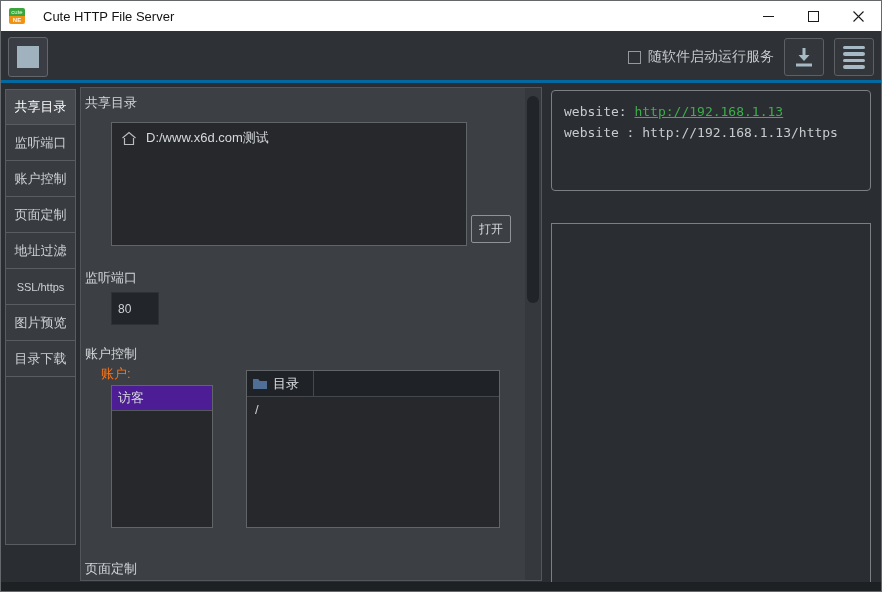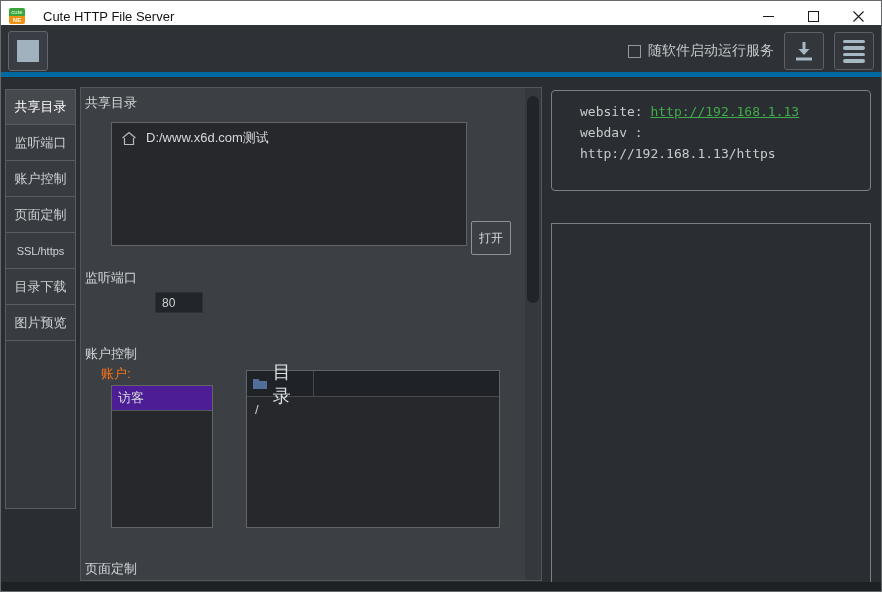--- a/index.html
+++ b/index.html
@@ -13,22 +13,22 @@
               display: flex; align-items: center; }
   .app-icon { width: 16px; height: 16px; margin-left: 8px; border-radius: 2px; overflow: hidden;
               display: flex; flex-direction: column; flex: none; }
   .app-icon .half-top { flex: 1; background: #3ba43a; color: #e8ffe8; font-size: 6px; line-height: 8px; text-align: center; }
   .app-icon .half-bot { flex: 1; background: #f09314; color: #fff7e8; font-size: 6px; line-height: 8px; text-align: center; font-weight: bold; }
   .title-text { margin-left: 18px; font-size: 13px; color: #141414; }
   .caption-buttons { position: absolute; right: 0; top: 0; height: 30px; display: flex; }
   .caption-btn { width: 45px; height: 30px; display: flex; align-items: center; justify-content: center; cursor: default; }
 
   
-  .toolbar { position: absolute; top: 24px; left: 0; right: 0; height: 52px; background: #2e3237;
-             border-bottom: 5px solid #0369a1; }
+  .toolbar { position: absolute; top: 30px; left: 0; right: 0; height: 52px; background: #2e3237;
+             border-bottom: 3px solid #0369a1; }
   .stop-btn { position: absolute; left: 7px; top: 6px; width: 40px; height: 40px;
               background: #3a3e44; border: 1px solid #63666a; border-radius: 3px;
               display: flex; align-items: center; justify-content: center; }
   .stop-square { width: 22px; height: 22px; background: #9fb2bd; }
   .toolbar-right { position: absolute; right: 7px; top: 0; height: 52px; display: flex; align-items: center; gap: 10px; }
   .autostart { display: flex; align-items: center; gap: 7px; }
   .checkbox { width: 13px; height: 13px; border: 1px solid #96999c; background: transparent; flex: none; }
   .autostart-label { font-size: 14px; color: #c6c9cc; }
   .tool-btn { width: 40px; height: 38px; background: #33373c; border: 1px solid #5d6064; border-radius: 3px;
               display: flex; align-items: center; justify-content: center; }
@@ -44,46 +44,46 @@
   .tab.mono { font-family: Liberation Sans, sans-serif; font-size: 11px; }
   .sidebar-rest { height: 168px; border: 1px solid #595c60; border-top: none; background: #35383d; }
 
   
   .main-panel { position: absolute; left: 79px; top: 86px; width: 462px; height: 494px;
                 background: #3c4045; border: 1px solid #53565a; }
   .section-label { position: absolute; font-size: 13px; color: #d3d6d9; }
   .share-list { position: absolute; left: 30px; top: 34px; width: 356px; height: 124px;
                 background: #26282c; border: 1px solid #626568; }
   .share-item { display: flex; align-items: center; gap: 9px; padding: 6px 9px; color: #d6d9dc; font-size: 13px; }
-  .open-btn { position: absolute; left: 390px; top: 133px; width: 40px; height: 34px;
+  .open-btn { position: absolute; left: 390px; top: 127px; width: 40px; height: 28px;
               background: transparent; border: 1px solid #8f9296; border-radius: 2px;
               color: #d6d9dc; font-size: 12px; display: flex; align-items: center; justify-content: center; }
-  .port-input { position: absolute; left: 30px; top: 204px; width: 48px; height: 21px;
+  .port-input { position: absolute; left: 30px; top: 204px; width: 48px; height: 33px;
                 background: #222529; border: 1px solid #2e3135; color: #ced1d4; font-size: 12px;
-                padding: 0 6px; font-family: "Liberation Sans", sans-serif; outline: none; margin-left: 44px; }
+                padding: 0 6px; font-family: "Liberation Sans", sans-serif; outline: none; }
   .account-list { position: absolute; left: 30px; top: 297px; width: 102px; height: 143px;
                   background: #26282c; border: 1px solid #626568; }
   .account-row { height: 25px; background: #4c1d95; border-bottom: 1px solid #55585c;
                  color: #d6d9dc; font-size: 13px; display: flex; align-items: center; padding-left: 6px; }
   .perm-table { position: absolute; left: 165px; top: 282px; width: 254px; height: 158px;
                 background: #26282c; border: 1px solid #626568; }
   .pt-header { display: flex; height: 26px; background: #1f2226; border-bottom: 1px solid #45484c; }
-  .pt-hcell { display: flex; align-items: center; gap: 5px; padding: 0 5px; color: #dde0e3; font-size: 18px; }
+  .pt-hcell { display: flex; align-items: center; gap: 5px; padding: 0 5px; color: #dde0e3; font-size: 13px; }
   .pt-hcell.c1 { width: 67px; border-right: 1px solid #45484c; }
   .pt-hcell.c2 { flex: 1; }
   .pt-row { display: flex; height: 24px; align-items: center; color: #ced1d4; font-size: 13px; }
   .pt-cell.c1 { width: 67px; padding-left: 8px; }
   .pt-cell.c2 { flex: 1; padding-left: 6px; }
   .vscroll { position: absolute; right: 0; top: 0; width: 16px; height: 492px; background: #35383d; }
   .vthumb { position: absolute; left: 2px; top: 8px; width: 12px; height: 207px; background: #212429; border-radius: 6px; }
 
   
   .info-box { position: absolute; left: 550px; top: 89px; width: 320px; height: 101px;
               border: 1px solid #7b7e82; border-radius: 4px; background: #2a2d31;
-              padding: 10px 28px; font-family: "DejaVu Sans Mono", monospace; font-size: 13px; line-height: 21px; }
+              padding: 10px 12px; font-family: "DejaVu Sans Mono", monospace; font-size: 13px; line-height: 21px; }
   .info-line { color: #c8cbce; white-space: pre-wrap; }
   .info-line a.link { color: #3fad4a; text-decoration: underline; }
   .log-label { position: absolute; left: 550px; top: 221px; font-size: 16px; color: #c8cbce; text-decoration: underline; text-align: right; }
   .log-box { position: absolute; left: 550px; top: 222px; width: 320px; height: 361px;
              border: 1px solid #7b7e82; background: #2a2d31; }
 
   .bottom-strip { position: absolute; left: 0; right: 0; bottom: 0; height: 9px; background: #1e2124; }
 </style>
 </head>
 <body>
@@ -140,23 +140,24 @@
           </div>
       </div>
     </div>
   </div>
 
   <div class="sidebar">
     <div class="tab active">共享目录</div>
     <div class="tab">监听端口</div>
     <div class="tab">账户控制</div>
     <div class="tab">页面定制</div>
+    <div class="tab">地址过滤</div>
     <div class="tab mono">SSL/https</div>
+    <div class="tab">图片预览</div>
     <div class="tab">目录下载</div>
-    <div class="tab">图片预览</div>
     <div class="sidebar-rest"></div>
   </div>
 
   <div class="main-panel">
 
     <div class="section-label" style="left:4px; top:6px;">共享目录</div>
 
     <div class="share-list">
       <div class="share-item">
         <svg width="16" height="15">
@@ -195,20 +196,20 @@
 
     <div class="section-label" style="left:4px; top:472px;">页面定制</div>
 
     <div class="vscroll">
       <div class="vthumb"></div>
     </div>
   </div>
 
   <div class="info-box">
     <div class="info-line"><span>website:</span> <a class="link">http://192.168.1.13</a></div>
-    <div class="info-line"><span>webdav :</span> <span>http://192.168.1.13/https</span></div>
+    <div class="info-line"><span>website :</span> <span>http://192.168.1.13/https</span></div>
   </div>
 
   <div class="log-label">操作日志:</div>
   <div class="log-box"></div>
 
   <div class="bottom-strip"></div>
 </div>
 
 </body></html>

